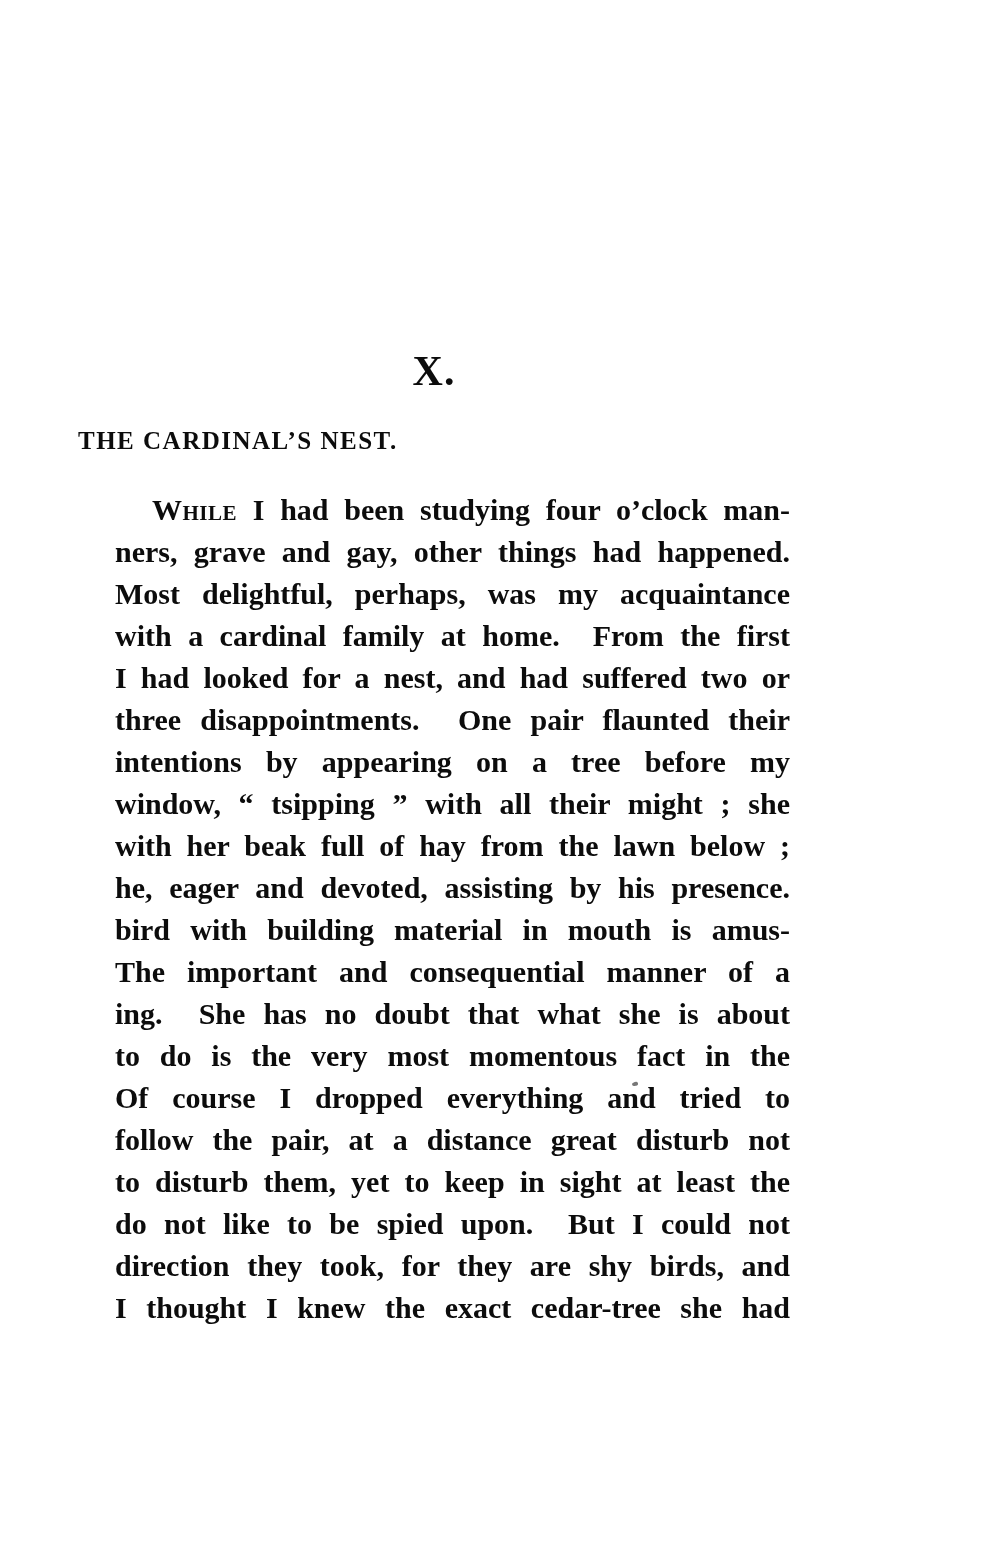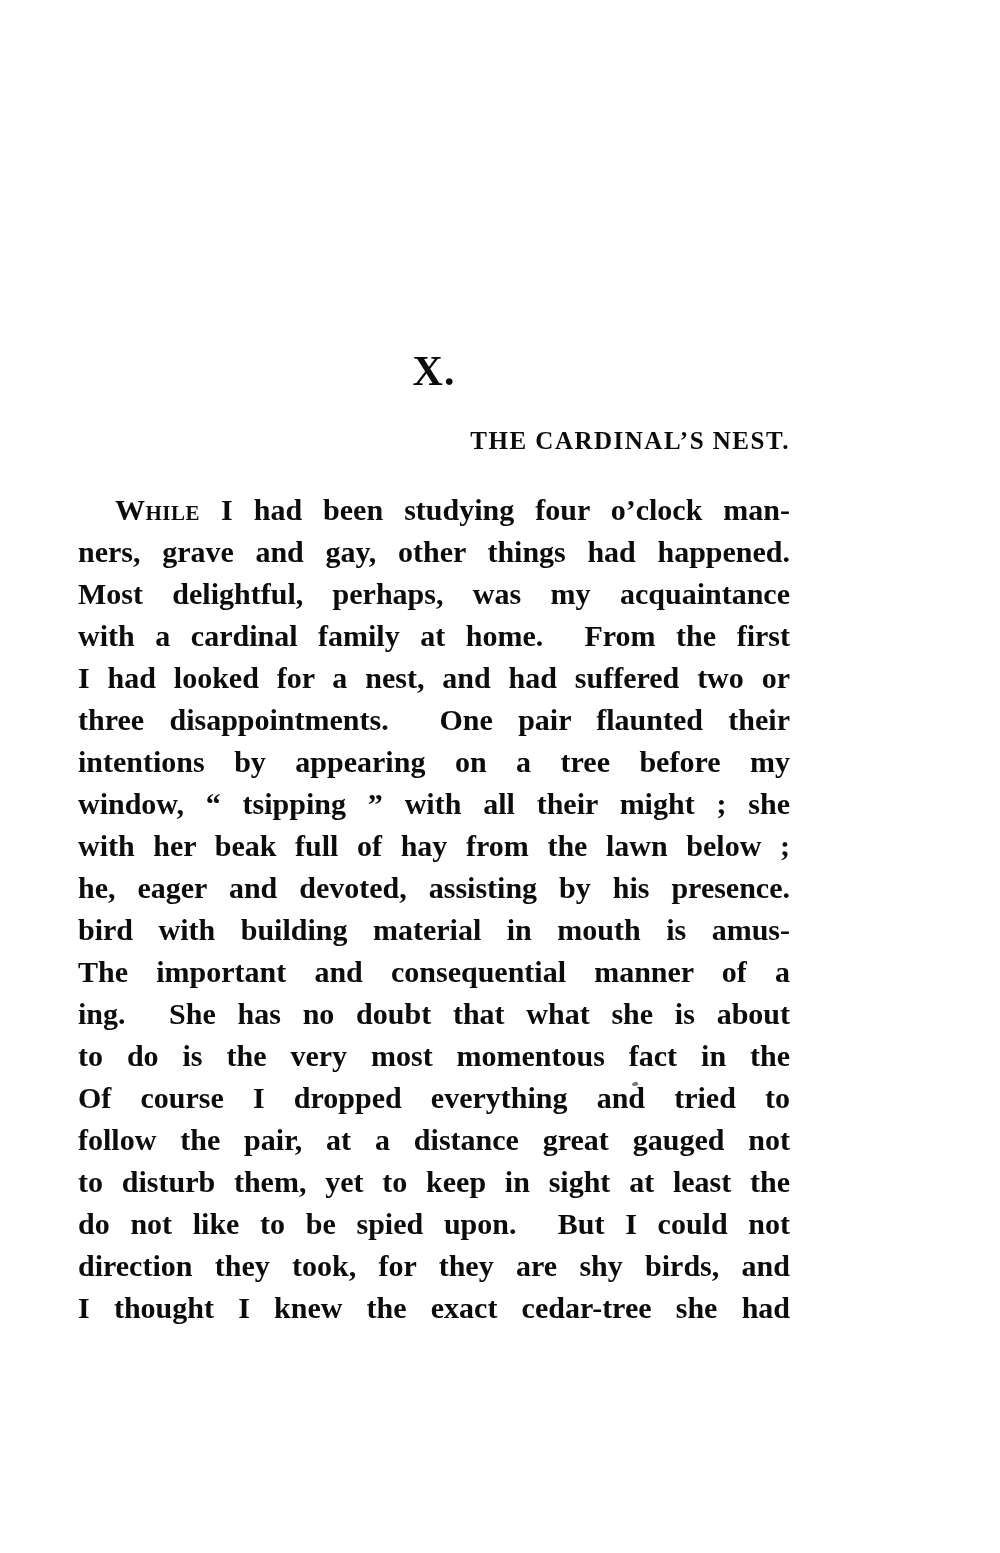--- a/index.html
+++ b/index.html
@@ -25,41 +25,42 @@
     font-size: 42px;
     font-weight: 700;
     line-height: 46px;
     letter-spacing: 1px;
   }
   .chapter-title {
     position: absolute;
     top: 424px;
     left: 78px;
     width: 712px;
-    text-align: right;
+    text-align: left;
     font-size: 25px;
     font-weight: 700;
     line-height: 34px;
     letter-spacing: 1.5px;
   }
   .body-text {
     position: absolute;
     top: 489px;
     left: 78px;
     width: 712px;
     font-size: 30px;
     font-weight: 700;
     line-height: 42px;
   }
   .line {
     text-align: justify;
     text-align-last: justify;
     height: 42px;
     overflow: visible;
     white-space: normal;
+    margin-left: 37px;
   }
   .line.first {
     padding-left: 37px;
   }
   .lead-word {
     font-variant: small-caps;
     letter-spacing: 0.5px;
   }
   .ink-speck {
     position: absolute;
@@ -90,21 +91,21 @@
     <div class="line">three disappointments.&nbsp; One pair flaunted their</div>
     <div class="line">intentions by appearing on a tree before my</div>
     <div class="line">window, “ tsipping ” with all their might ; she</div>
     <div class="line">with her beak full of hay from the lawn below ;</div>
     <div class="line">he, eager and devoted, assisting by his presence.</div>
     <div class="line">bird with building material in mouth is amus-</div>
     <div class="line">The important and consequential manner of a</div>
     <div class="line">ing.&nbsp; She has no doubt that what she is about</div>
     <div class="line">to do is the very most momentous fact in the</div>
     <div class="line">Of course I dropped everything and tried to</div>
-    <div class="line">follow the pair, at a distance great gauged not</div>
+    <div class="line">follow the pair, at a distance great disturb not</div>
     <div class="line">to disturb them, yet to keep in sight at least the</div>
     <div class="line">do not like to be spied upon.&nbsp; But I could not</div>
     <div class="line">direction they took, for they are shy birds, and</div>
     <div class="line">I thought I knew the exact cedar-tree she had</div>
   </div>
 
   <div class="ink-speck"></div>
 
 </div>
 

